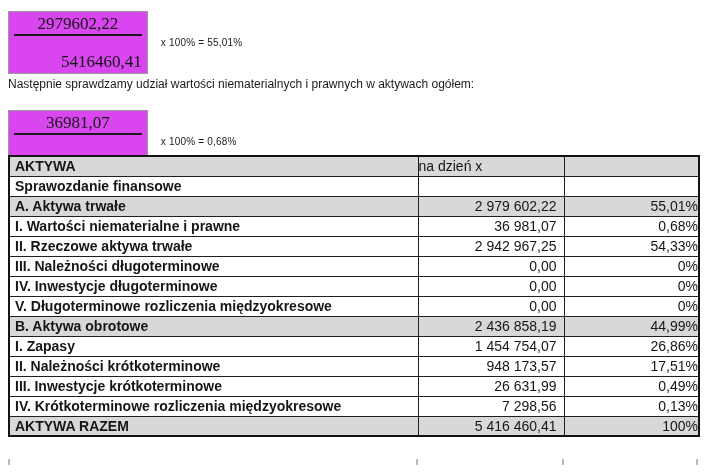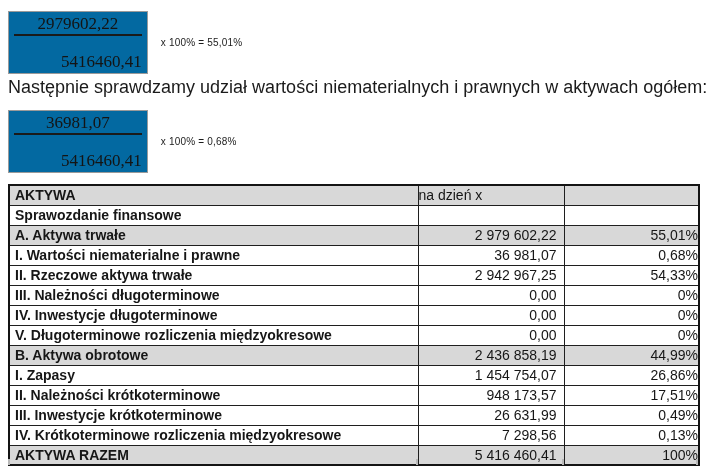--- a/index.html
+++ b/index.html
@@ -19,21 +19,21 @@
     left: 8px;
     display: flex;
     align-items: center;
   }
   .eq1 { top: 11px; }
   .eq2 { top: 110px; }
   .frac-box {
     border: 1px solid #9a9a9a;
     padding: 2px 5px;
     min-width: 96px;
-    background: #0369a1;
+    background: #d946ef;
   }
   .frac-num, .frac-den {
     font-family: "Liberation Serif", serif;
     font-size: 17px;
     line-height: 19px;
     text-align: center;
     color: #141414;
   }
   .frac-num { border-bottom: 2px solid #1a1a1a; padding-bottom: 1px; }
   .frac-den { padding-top: 16px; margin-left: 47px; }
@@ -43,29 +43,29 @@
     color: #1b1b1b;
     letter-spacing: 0.2px;
   }
 
   
   .para {
     position: absolute;
     left: 8px;
     top: 77px;
     width: 700px;
-    font-size: 18px;
+    font-size: 12px;
     color: #1b1b1b;
   }
 
   
   table.bal {
     position: absolute;
     left: 8px;
-    top: 184px;
+    top: 155px;
     width: 690px;
     height: 205px;
     border-collapse: collapse;
     table-layout: fixed;
     font-size: 14px;
   }
   table.bal col.c1 { width: 409px; }
   table.bal col.c2 { width: 146px; }
   table.bal col.c3 { width: 135px; }
   table.bal td {

